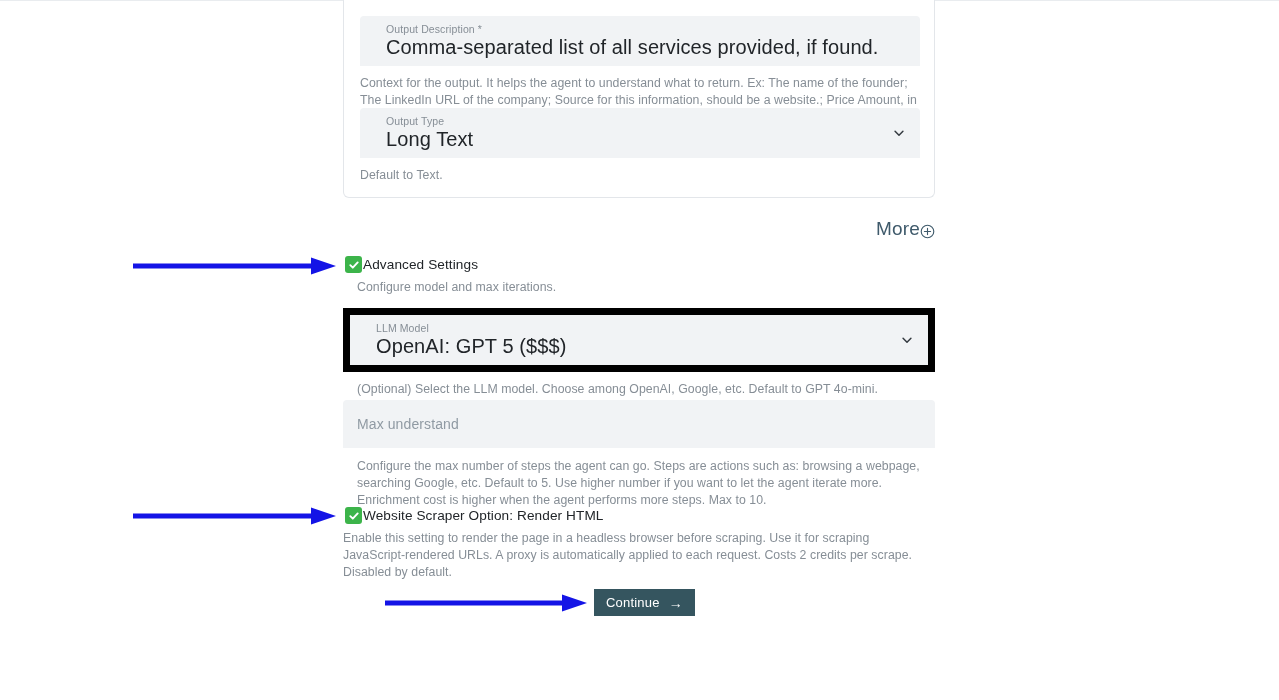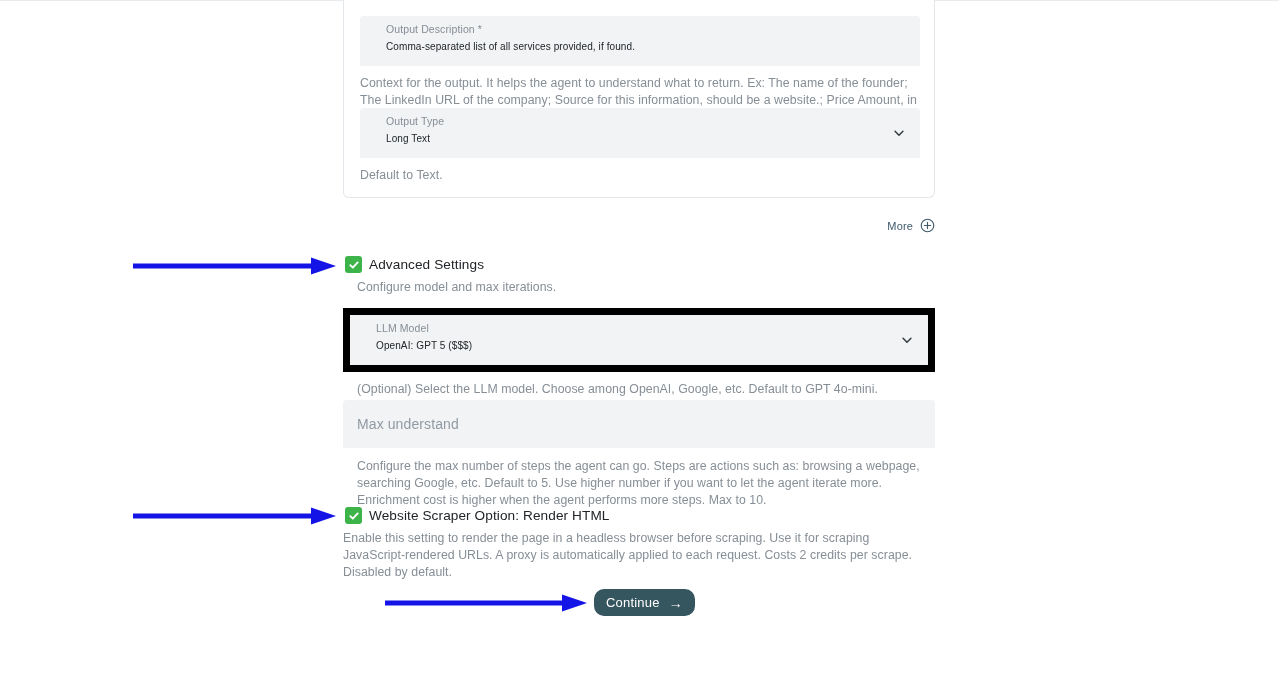--- a/index.html
+++ b/index.html
@@ -71,21 +71,21 @@
     border: 7px solid #000000;
     border-radius: 0;
   }
   .field-label {
     font-size: 10.5px;
     color: #868e96;
     line-height: 13px;
     letter-spacing: .1px;
   }
   .field-value {
-    font-size: 10px;
+    font-size: 20px;
     color: #212529;
     line-height: 22px;
     letter-spacing: .1px;
     white-space: nowrap;
     overflow: hidden;
   }
   .field-placeholder {
     font-size: 14px;
     color: #909aa3;
     line-height: 22px;
@@ -119,35 +119,34 @@
     left: 343px;
     top: 218px;
     width: 592px;
     display: flex;
     justify-content: flex-end;
     align-items: center;
   }
   .more-btn {
     display: inline-flex;
     align-items: center;
-    gap: 7px;
     color: #3f5a6b;
-    font-size: 11px;
+    font-size: 19px;
     letter-spacing: .15px;
     cursor: pointer;
     justify-content: flex-end;
   }
   .more-btn .circle-plus { width: 15px; height: 15px; display: block; }
 
   
   .check-row {
     position: absolute;
     display: flex;
     align-items: center;
-    gap: 7px;
+    gap: 1px;
   }
   .cbx {
     width: 17px;
     height: 17px;
     border-radius: 3px;
     background: #3cb44a;
     display: flex;
     align-items: center;
     justify-content: center;
     flex: none;
@@ -172,21 +171,21 @@
   
   .continue-btn {
     position: absolute;
     left: 594px;
     top: 589px;
     height: 27px;
     padding: 0 12px;
     background: #35555f;
     color: #ffffff;
     border: none;
-    border-radius: 10px;
+    border-radius: 0;
     font-family: "Liberation Sans", sans-serif;
     font-size: 13px;
     letter-spacing: .2px;
     display: inline-flex;
     align-items: center;
     gap: 9px;
     cursor: pointer;
   }
   .continue-btn .arr { font-size: 14px; line-height: 1; }
 </style>

